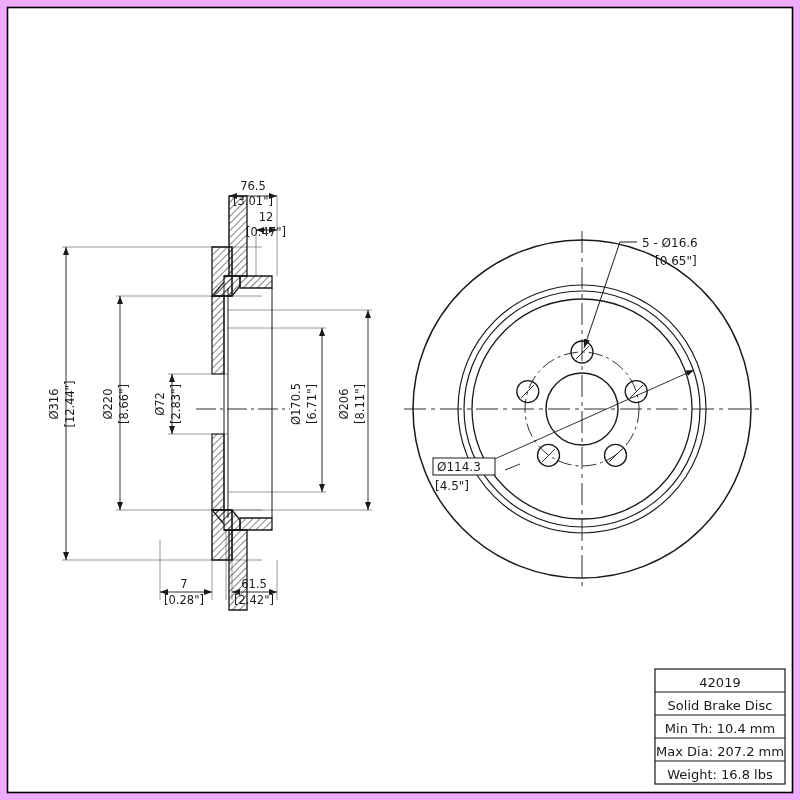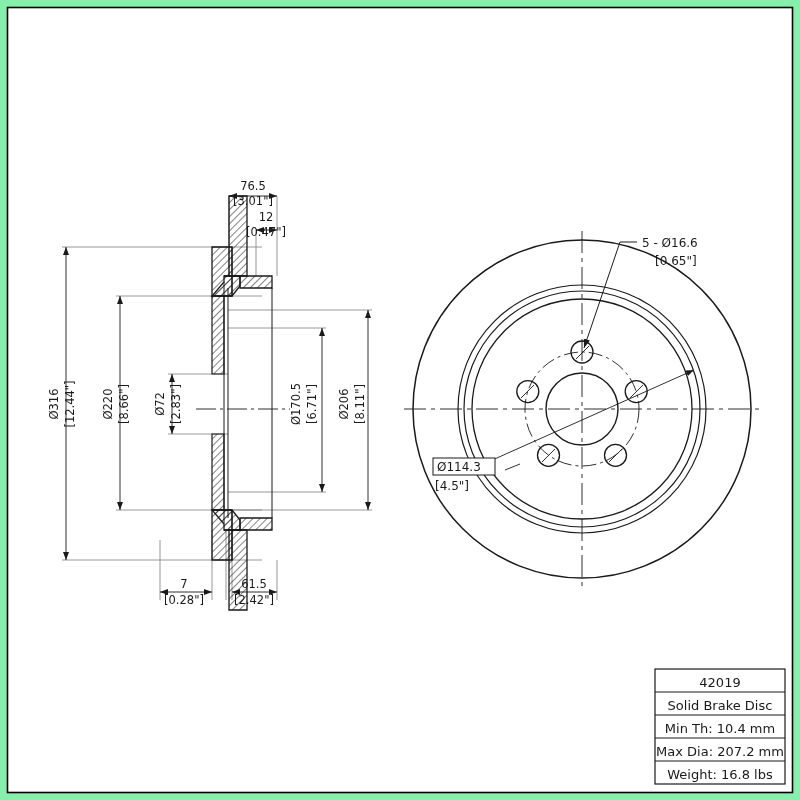--- a/index.html
+++ b/index.html
@@ -11,21 +11,21 @@
   body {
     width: 800px;
     height: 800px;
     font-family: "DejaVu Sans", "Liberation Sans", sans-serif;
     overflow: hidden;
   }
   #drawing-root {
     position: relative;
     width: 800px;
     height: 800px;
-    background: #86efac;
+    background: #f0abfc;
   }
   svg.sheet {
     display: block;
     width: 800px;
     height: 800px;
   }
   .dim-text {
     font-family: "DejaVu Sans", "Liberation Sans", sans-serif;
     font-size: 11.5px;
     fill: #1a1a1a;

